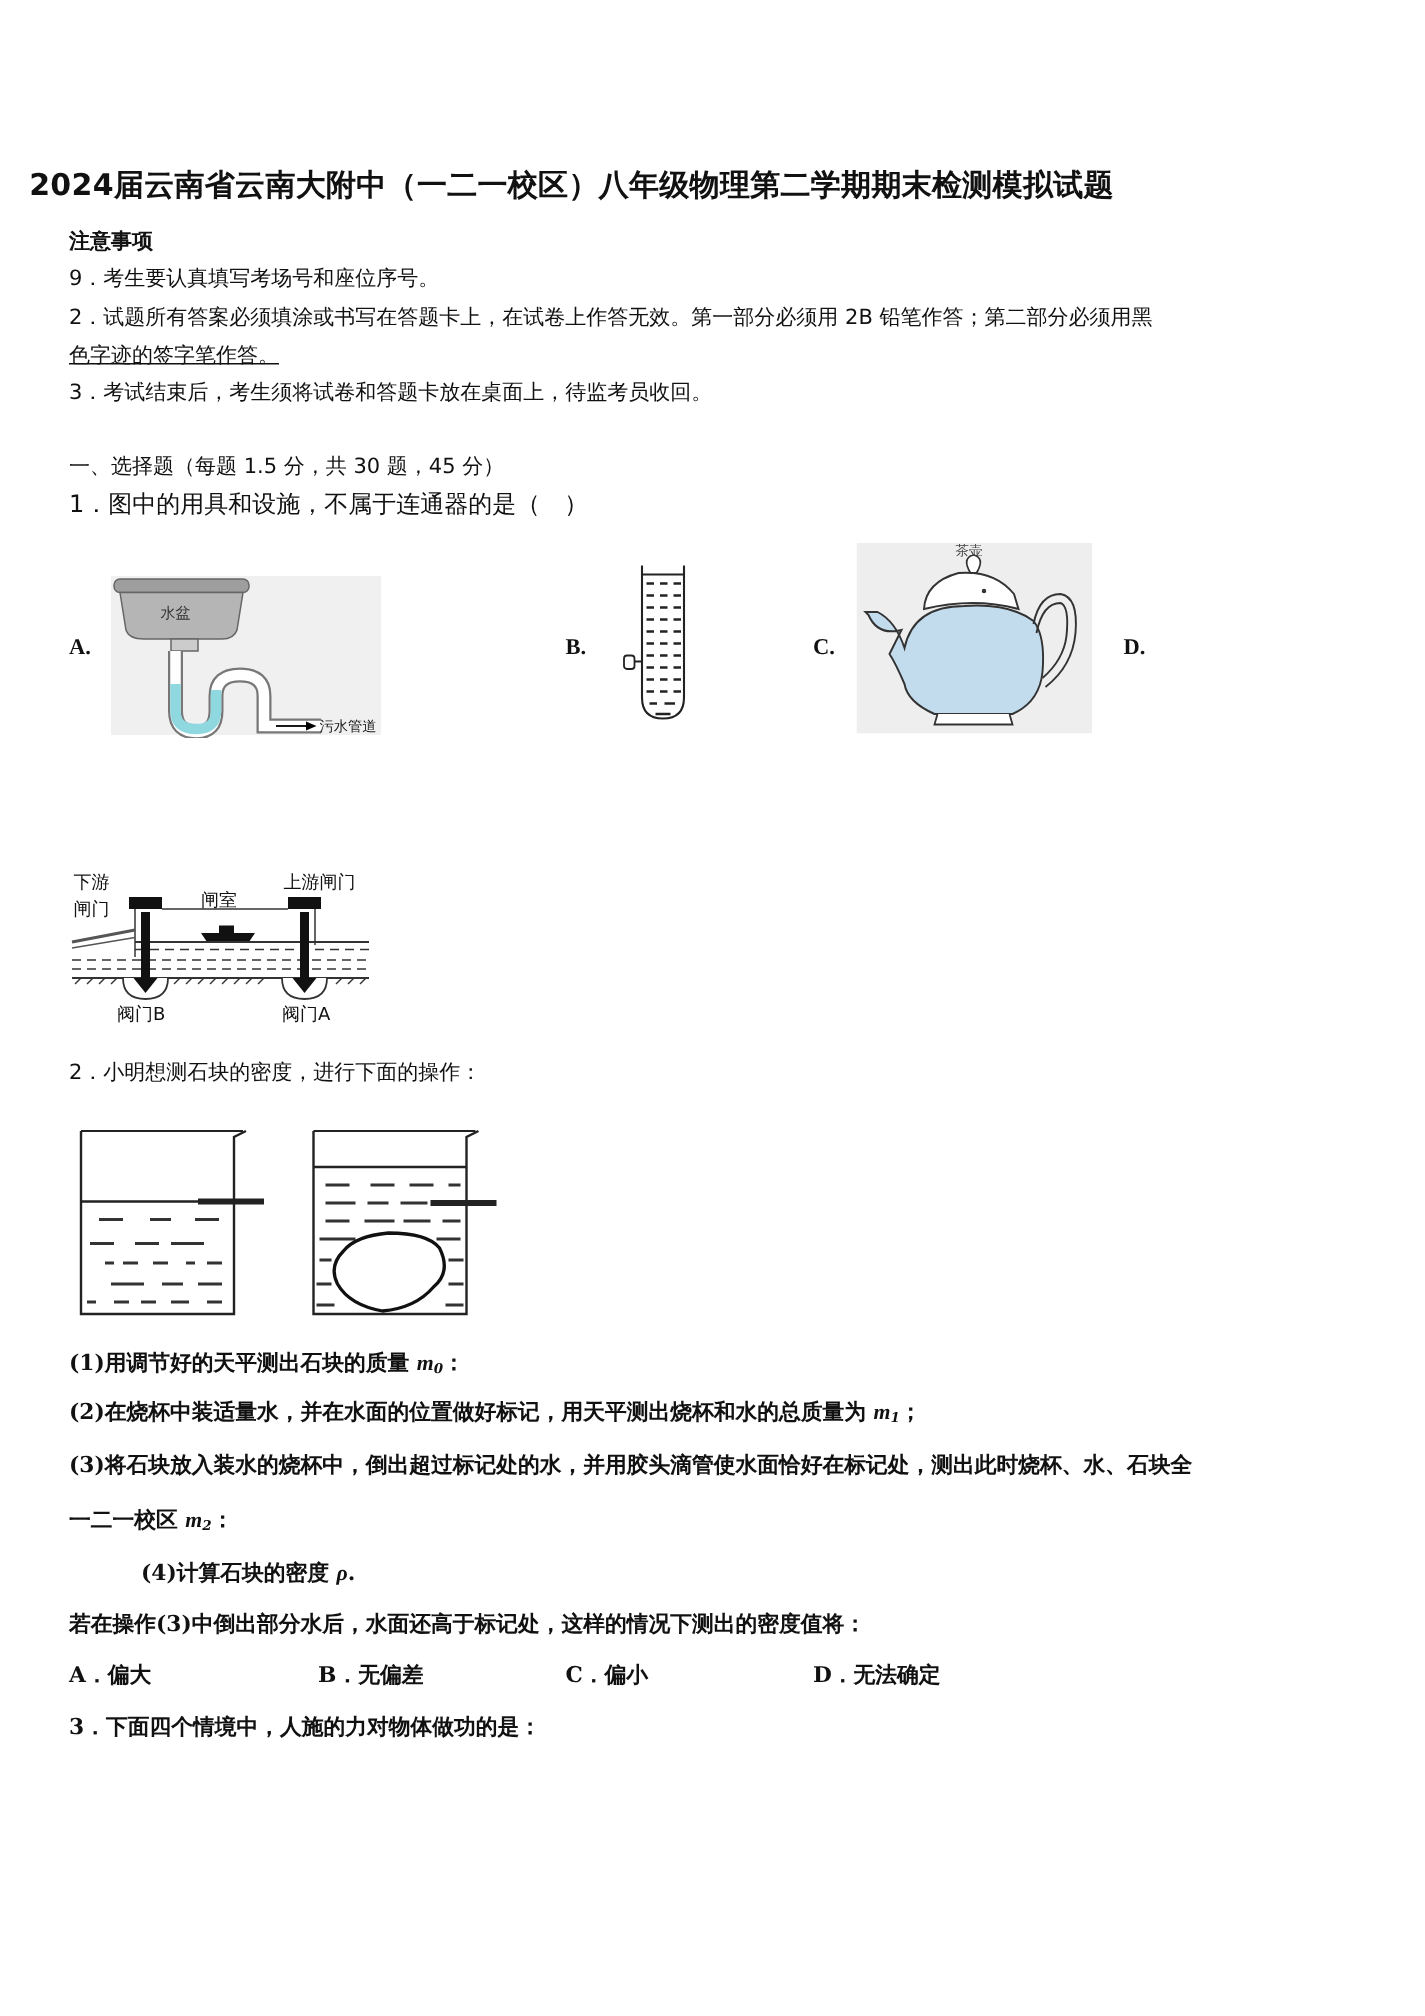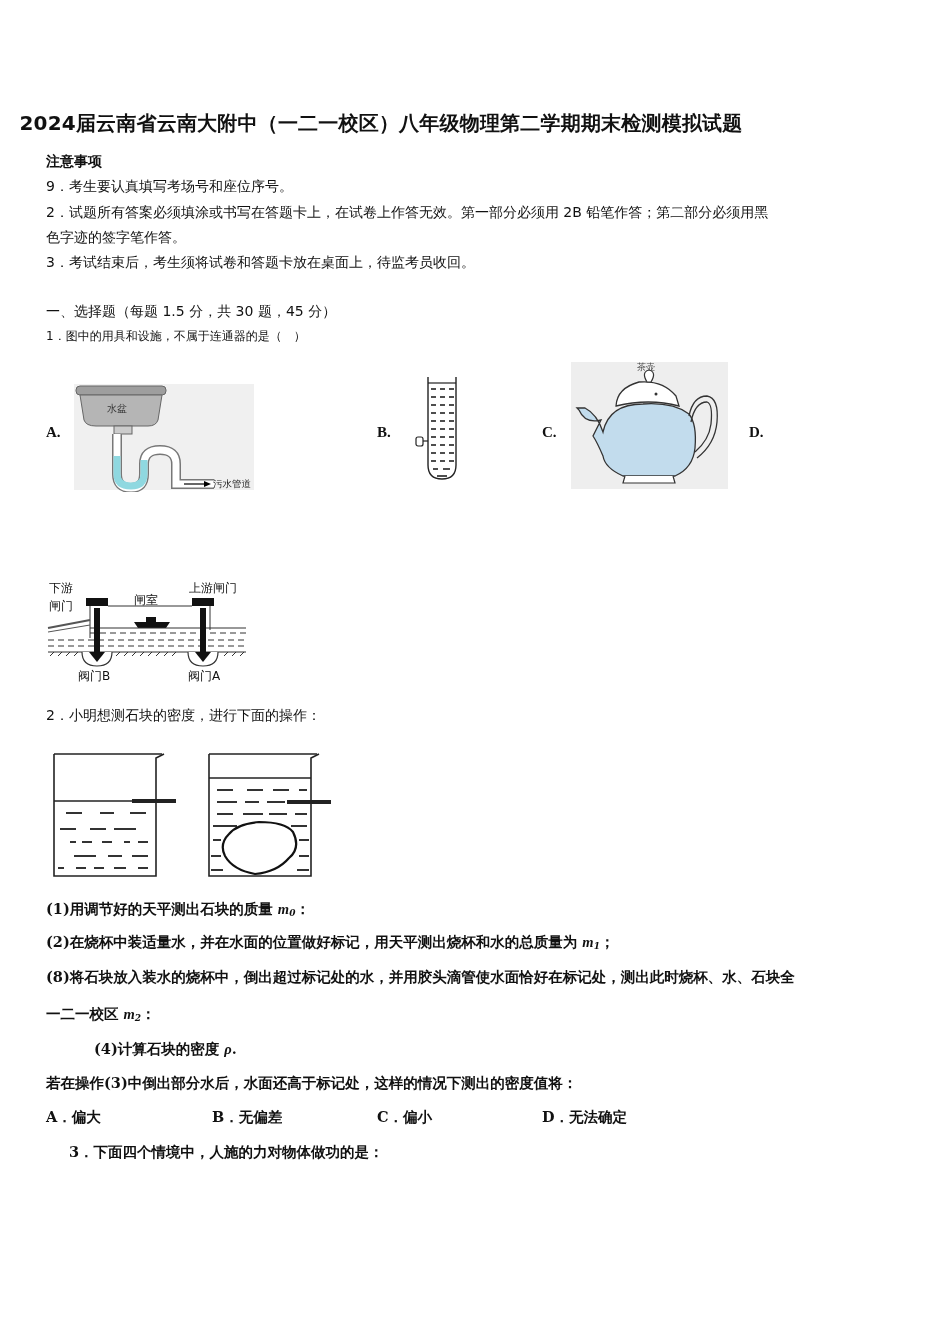--- a/index.html
+++ b/index.html
@@ -18,26 +18,26 @@
   svg { display: block; }
 </style>
 </head>
 <body>
 
 <div class="abs title">2024届云南省云南大附中（一二一校区）八年级物理第二学期期末检测模拟试题</div>
 
 <div class="abs txt notice bold" style="top:151px;">注意事项</div>
 <div class="abs txt notice" style="top:176px;">9．考生要认真填写考场号和座位序号。</div>
 <div class="abs txt notice" style="top:202px;">2．试题所有答案必须填涂或书写在答题卡上，在试卷上作答无效。第一部分必须用 2B 铅笔作答；第二部分必须用黑</div>
-<div class="abs txt notice" style="top:227px;">色字迹的签字笔作答。</div>
+<div class="abs txt notice" style="top:227px;text-decoration:underline;">色字迹的签字笔作答。</div>
 <div class="abs txt notice" style="top:252px;">3．考试结束后，考生须将试卷和答题卡放在桌面上，待监考员收回。</div>
 
 <div class="abs txt" style="left:46px; top:301px; font-family:'DejaVu Sans',sans-serif; font-size:14px;">一、选择题（每题 1.5 分，共 30 题，45 分）</div>
 
-<div class="abs txt" style="left:46px; top:326px; font-family:'DejaVu Sans',sans-serif; font-size:12px;">1．图中的用具和设施，不属于连通器的是（　）</div>
+<div class="abs txt" style="left:46px; top:326px; font-family:'DejaVu Sans',sans-serif; font-size:16px;">1．图中的用具和设施，不属于连通器的是（　）</div>
 
 <div class="abs opt-letter" style="left:46px; top:424px;">A.</div>
 <div class="abs" style="left:74px; top:384px;">
   <svg width="190" height="108" viewBox="0 0 190 108">
     <rect x="0" y="0" width="180" height="106" fill="#f0f0f0"></rect>
 
     <rect x="2" y="2" width="90" height="9" rx="4" fill="#9e9e9e" stroke="#666"></rect>
     <path d="M6 11 L88 11 L84 36 Q82 42 74 42 L22 42 Q12 42 10 36 Z" fill="#b5b5b5" stroke="#666"></path>
     <text x="33" y="28" font-size="10" fill="#333" font-family="DejaVu Sans, sans-serif">水盆</text>
     <rect x="40" y="42" width="18" height="8" fill="#ccc" stroke="#666"></rect>
@@ -240,21 +240,21 @@
     <path d="M22 82 Q30 72 52 70 Q78 70 86 80 Q94 96 82 106 Q70 120 48 122 Q26 118 18 104 Q12 92 22 82 Z" fill="#fff" stroke="#111" stroke-width="2.2"></path>
   </svg>
 </div>
 
 <div class="abs txt bold" style="left:46px; top:899px;">
   <span>(1)用调节好的天平测出石块的质量 </span><span class="it">m</span><span class="sub">0</span><span>：</span>
 </div>
 <div class="abs txt bold" style="left:46px; top:932px;">
   <span>(2)在烧杯中装适量水，并在水面的位置做好标记，用天平测出烧杯和水的总质量为 </span><span class="it">m</span><span class="sub">1</span><span>；</span>
 </div>
-<div class="abs txt bold" style="left:46px; top:967px;">(8)将石块放入装水的烧杯中，倒出超过标记处的水，并用胶头滴管使水面恰好在标记处，测出此时烧杯、水、石块全</div>
+<div class="abs txt bold" style="left:46px; top:967px;">(3)将石块放入装水的烧杯中，倒出超过标记处的水，并用胶头滴管使水面恰好在标记处，测出此时烧杯、水、石块全</div>
 <div class="abs txt bold" style="left:46px; top:1004px;">
   <span>一二一校区 </span><span class="it">m</span><span class="sub">2</span><span>：</span>
 </div>
 <div class="abs txt bold" style="left:46px; top:1039px;margin-left:48px;">
   <span>(4)计算石块的密度 </span><span class="it">ρ</span><span>.</span>
 </div>
 <div class="abs txt bold" style="left:46px; top:1073px;">若在操作(3)中倒出部分水后，水面还高于标记处，这样的情况下测出的密度值将：</div>
 
 <div class="abs txt bold" style="left:46px; top:1107px;text-align:right;">
   <span>A．</span><span>偏大</span>
@@ -262,13 +262,13 @@
 <div class="abs txt bold" style="left:212px; top:1107px;">
   <span>B．</span><span>无偏差</span>
 </div>
 <div class="abs txt bold" style="left:377px; top:1107px;">
   <span>C．</span><span>偏小</span>
 </div>
 <div class="abs txt bold" style="left:542px; top:1107px;">
   <span>D．</span><span>无法确定</span>
 </div>
 
-<div class="abs txt bold" style="left:46px; top:1142px;margin-left:23px;">3．下面四个情境中，人施的力对物体做功的是：</div>
+<div class="abs txt bold" style="left:46px; top:1142px;">3．下面四个情境中，人施的力对物体做功的是：</div>
 
 </body></html>

